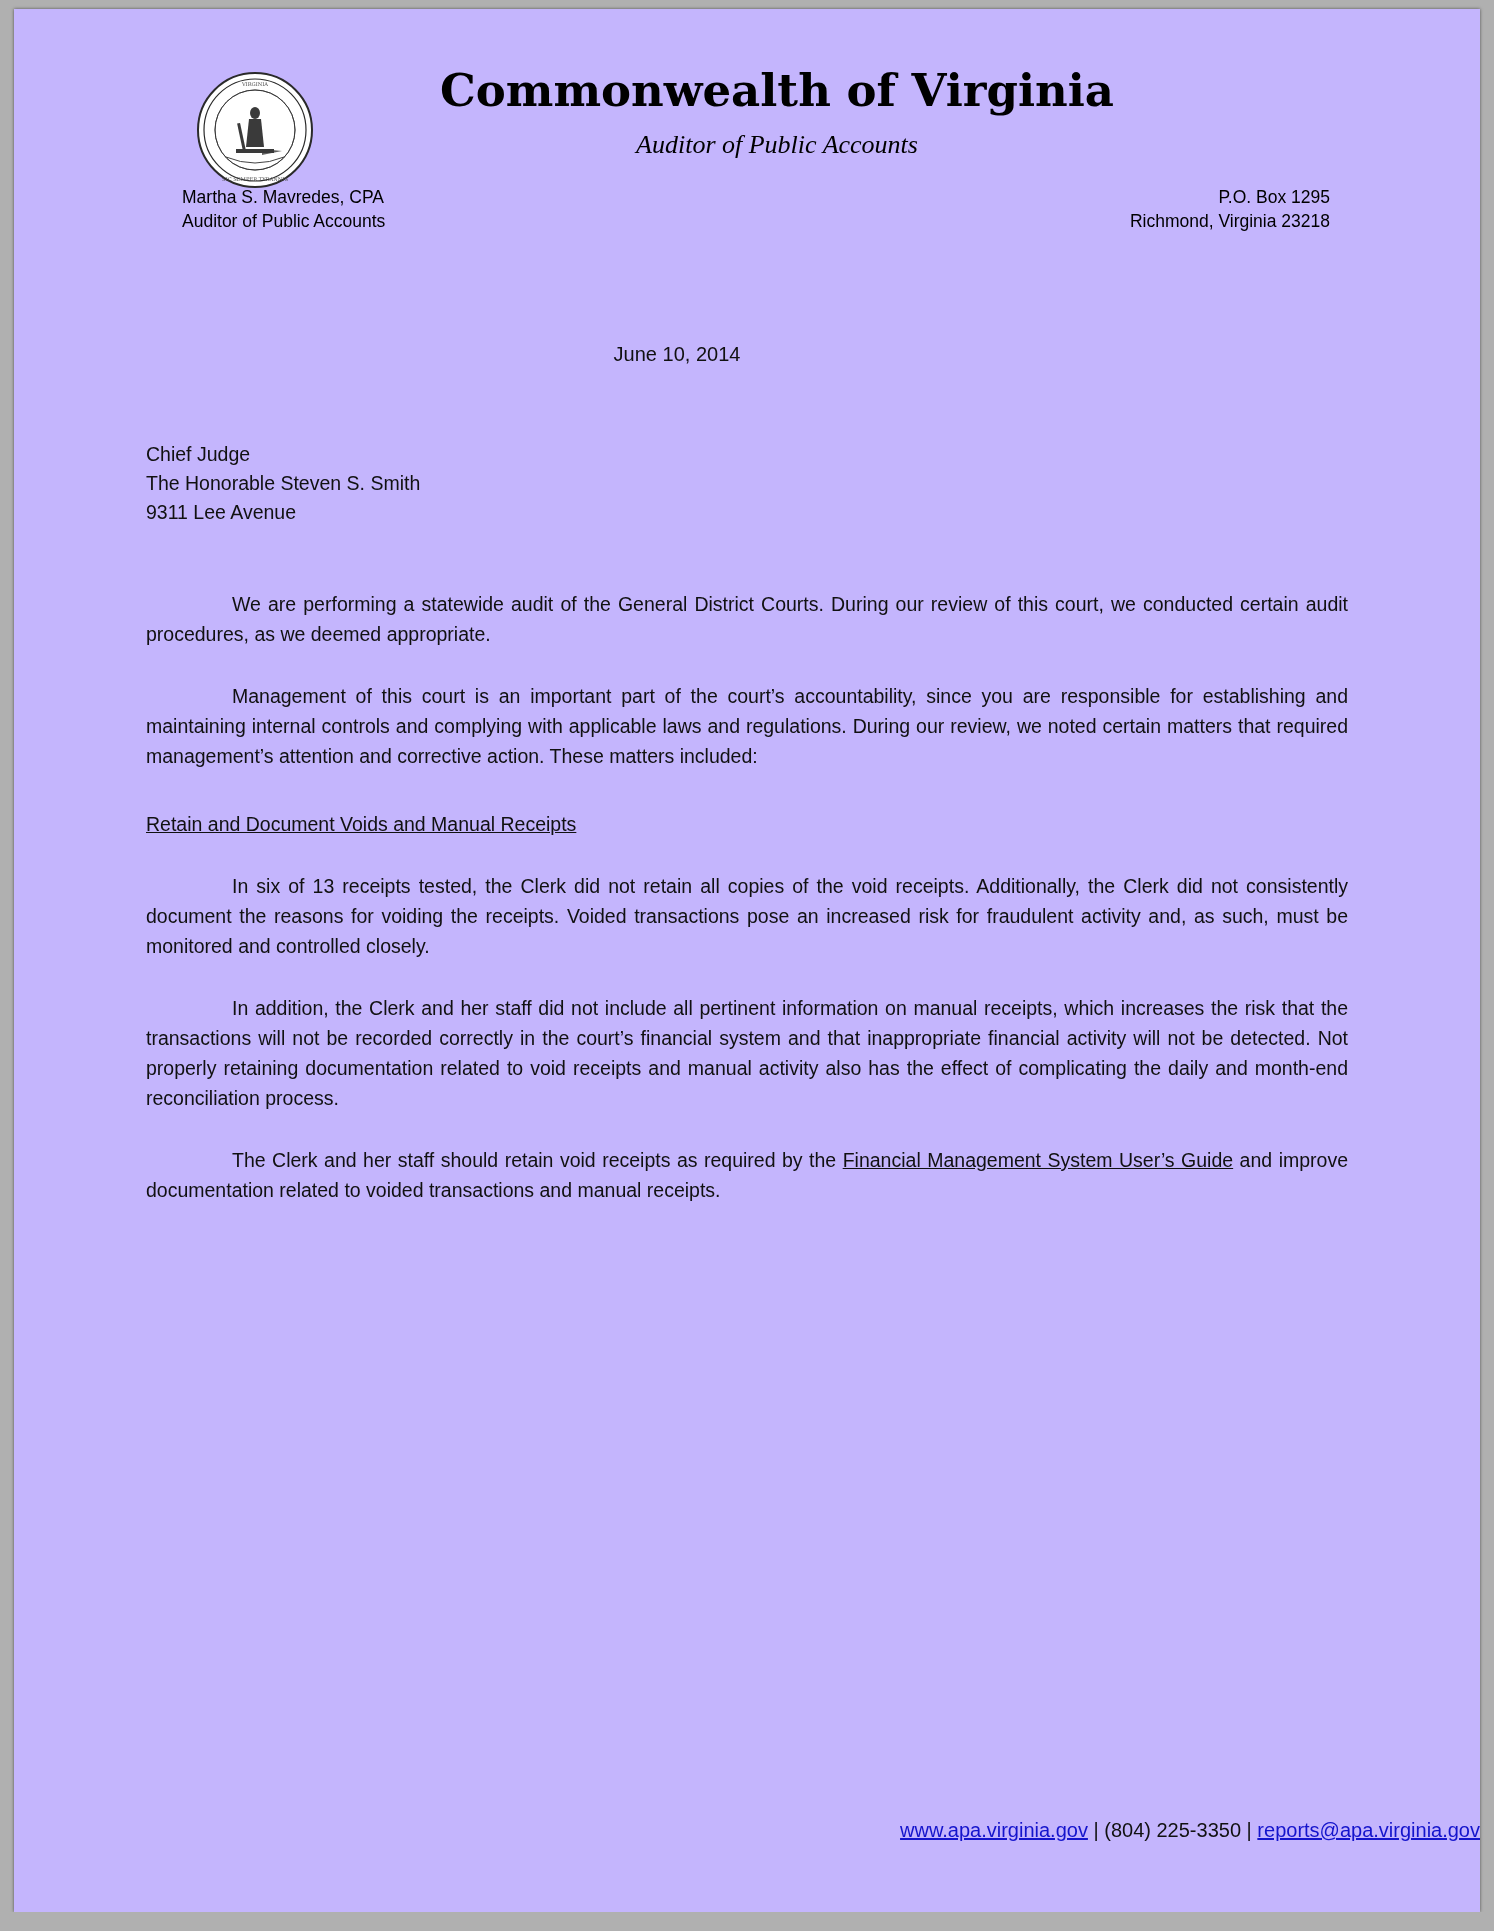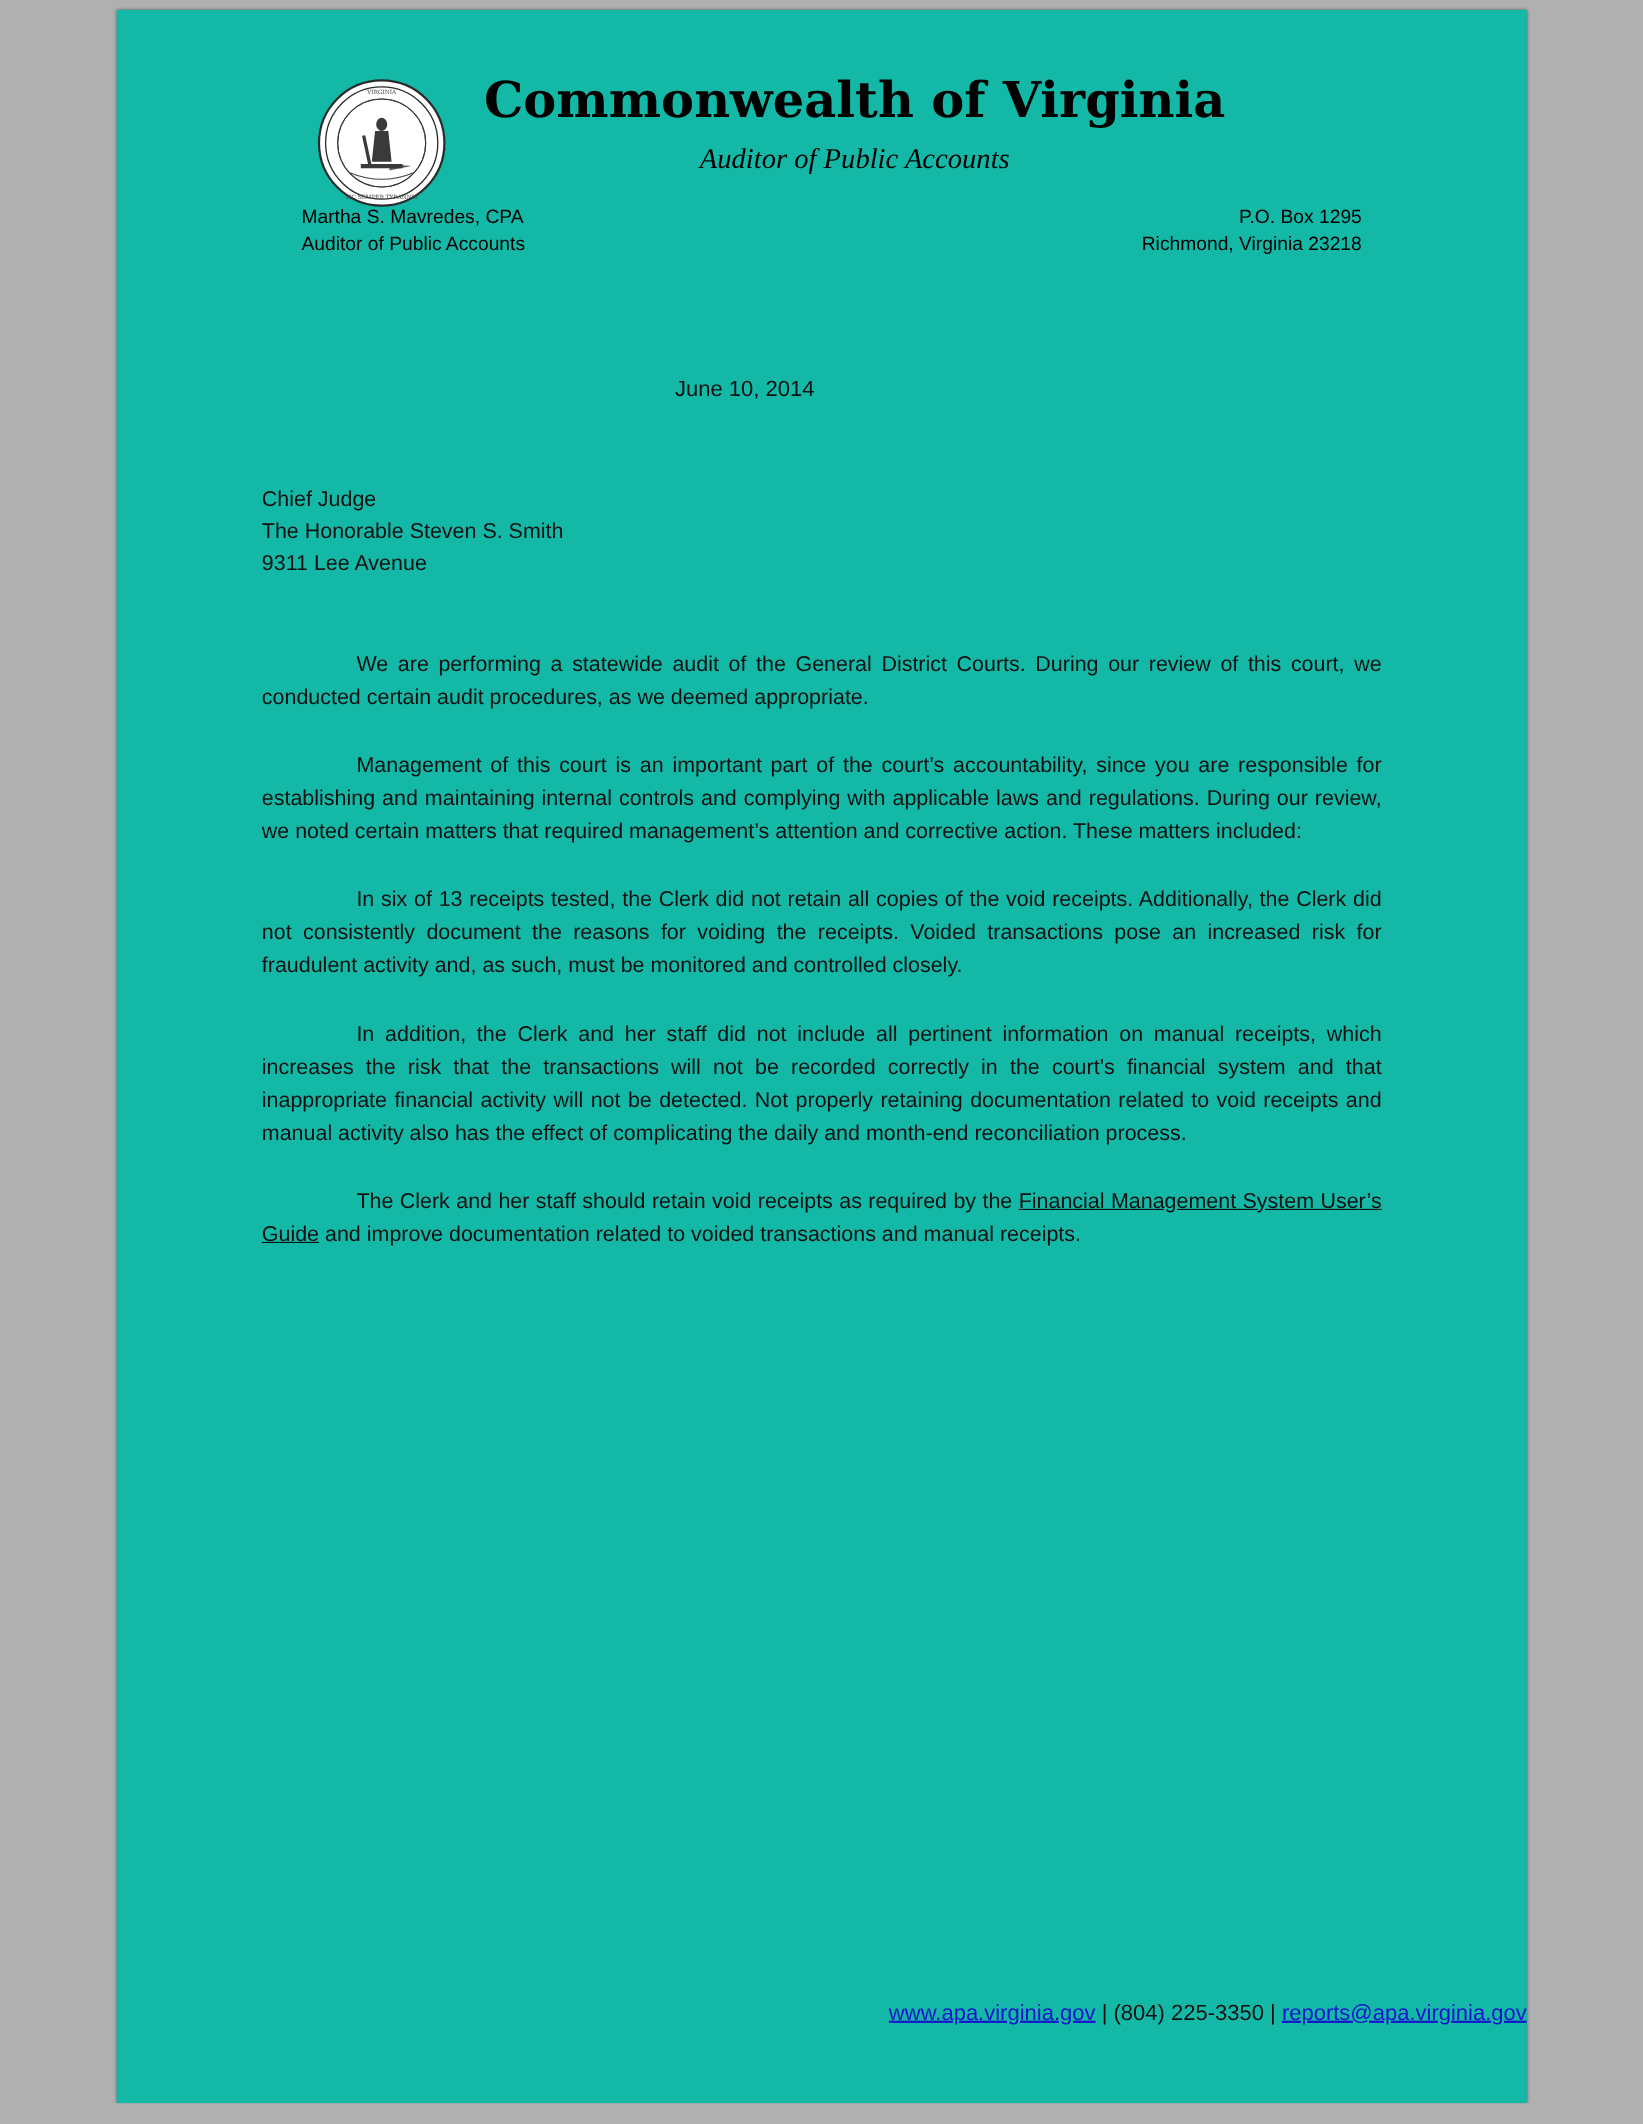--- a/index.html
+++ b/index.html
@@ -6,24 +6,24 @@
     margin: 0;
     padding: 0;
     background: #b0b0b0;
   }
   body {
     width: 1494px;
     font-family: "Liberation Sans", sans-serif;
   }
   .page {
     position: relative;
-    width: 1282px;
+    width: 1466px;
     min-height: 1903px;
     margin: 9px auto 0 auto;
-    background: #14b8a6;
+    background: #c4b5fd;
     box-shadow: 0 0 3px rgba(0,0,0,0.55);
     box-sizing: border-box;
     padding: 0;
     overflow: hidden;
   }
   .content {
     position: relative;
     padding: 0 132px 0 132px;
   }
 
@@ -189,20 +189,21 @@
         <div>Chief Judge</div>
         <div>The Honorable Steven S. Smith</div>
         <div>9311 Lee Avenue</div>
       </div>
 
 
       <p class="para first">We are performing a statewide audit of the General District Courts.  During our review of this court, we conducted certain audit procedures, as we deemed appropriate.</p>
 
       <p class="para">Management of this court is an important part of the court’s accountability, since you are responsible for establishing and maintaining internal controls and complying with applicable laws and regulations.  During our review, we noted certain matters that required management’s attention and corrective action.  These matters included:</p>
 
+      <div class="heading-underline">Retain and Document Voids and Manual Receipts</div>
 
       <p class="para">In six of 13 receipts tested, the Clerk did not retain all copies of the void receipts.  Additionally, the Clerk did not consistently document the reasons for voiding the receipts.  Voided transactions pose an increased risk for fraudulent activity and, as such, must be monitored and controlled closely.</p>
 
       <p class="para">In addition, the Clerk and her staff did not include all pertinent information on manual receipts, which increases the risk that the transactions will not be recorded correctly in the court’s financial system and that inappropriate financial activity will not be detected.   Not properly retaining documentation related to void receipts and manual activity also has the effect of complicating the daily and month-end reconciliation process.</p>
 
       <p class="para"><span>The Clerk and her staff should retain void receipts as required by the </span><span class="u">Financial Management System User’s Guide</span><span> and improve documentation related to voided transactions and manual receipts.</span></p>
 
     </div>
   </div>
 

